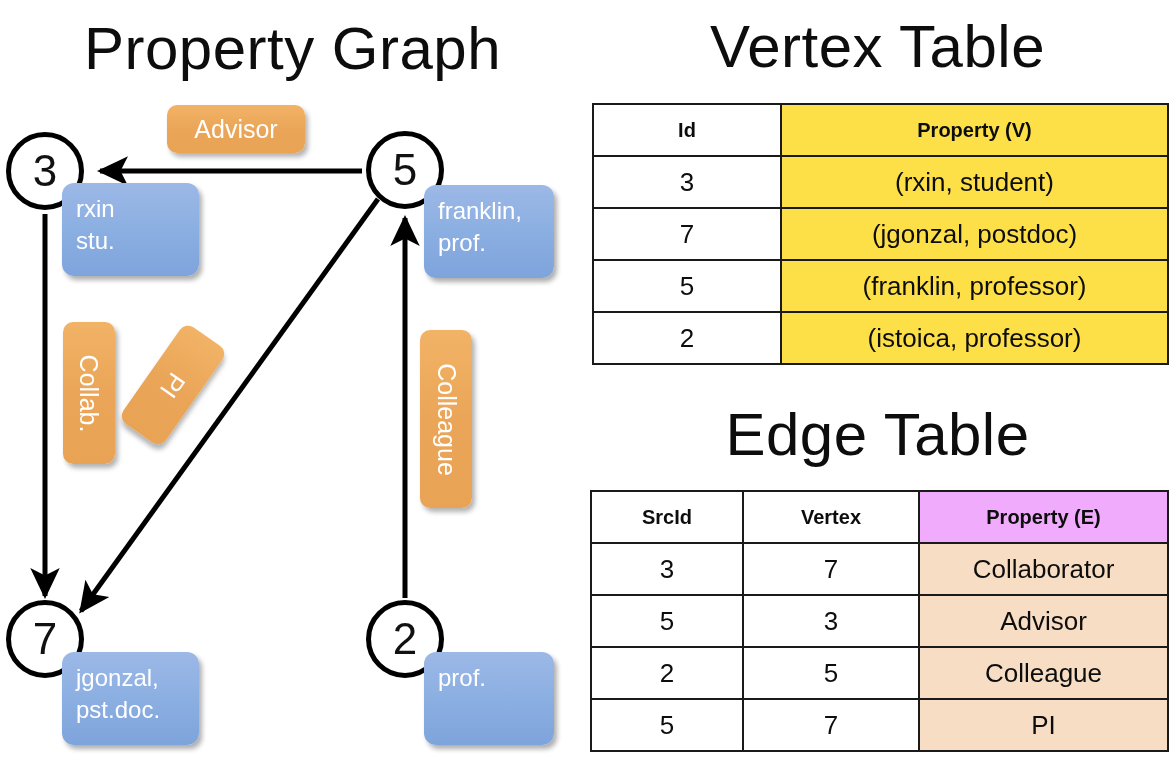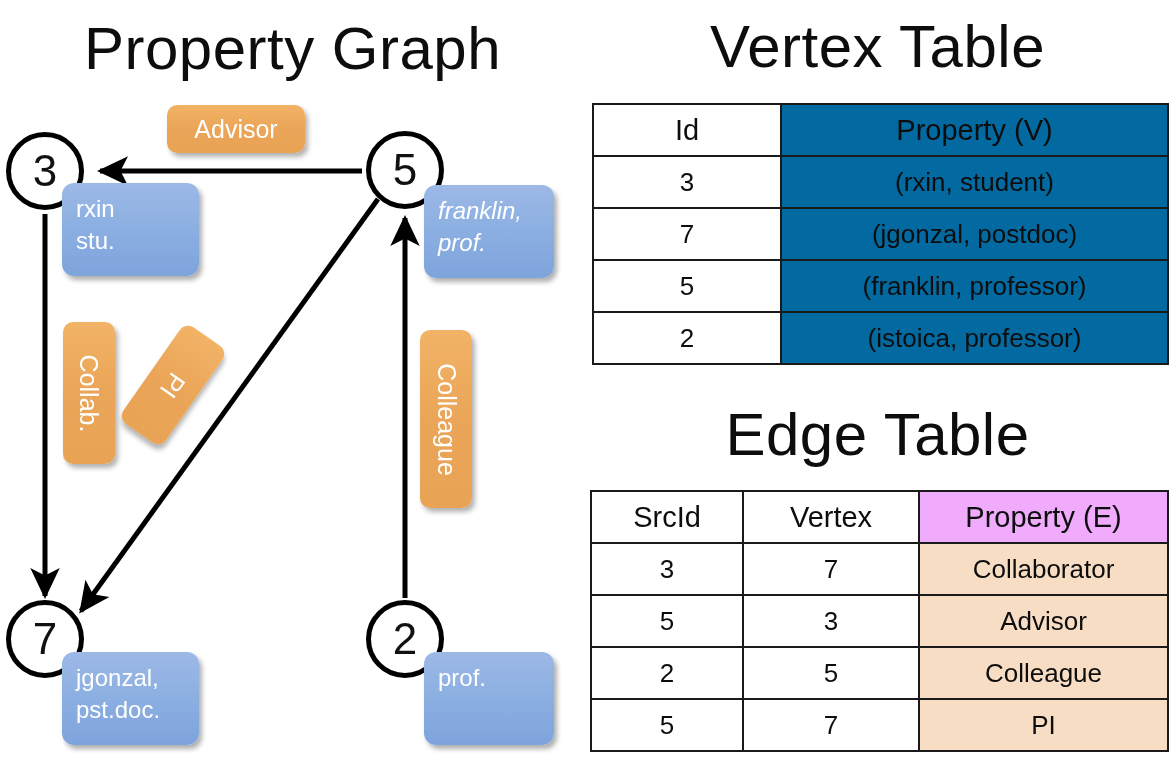--- a/index.html
+++ b/index.html
@@ -112,29 +112,29 @@
   .data-table td, .data-table th {
     border: 2px solid #1a1a1a;
     text-align: center;
     font-weight: 300;
     font-size: 26px;
     color: #0d0d0d;
     padding: 0;
     line-height: 1;
   }
   .data-table th {
-    font-weight: 400;
-    font-size: 29px;
+    font-weight: 700;
+    font-size: 20px;
   }
 
   #vertex-table { left: 592px; top: 103px; width: 575px; }
   #vertex-table col.c-id   { width: 188px; }
   #vertex-table col.c-prop { width: 387px; }
   #vertex-table td, #vertex-table th { height: 50px; }
-  #vertex-table .cell-prop { background: #0369a1; }
+  #vertex-table .cell-prop { background: #fde047; }
 
   #edge-table { left: 590px; top: 490px; width: 577px; }
   #edge-table col.c-src  { width: 152px; }
   #edge-table col.c-dst  { width: 176px; }
   #edge-table col.c-prop { width: 249px; }
   #edge-table td, #edge-table th { height: 50px; }
   #edge-table .cell-prop { background: #f7ddc4; }
   #edge-table .cell-prop-head { background: #f0abfc; }
 </style>
 </head>
@@ -166,21 +166,21 @@
     <span>3</span>
   </div>
   <div class="prop-box" style="left:62px; top:183px; width:137px; height:93px;">
     <div>rxin</div>
     <div>stu.</div>
   </div>
 
   <div class="node-circle" style="left:366px; top:131px;">
     <span>5</span>
   </div>
-  <div class="prop-box" style="left:424px; top:185px; width:130px; height:93px;font-style:italic;">
+  <div class="prop-box" style="left:424px; top:185px; width:130px; height:93px;">
     <div>franklin,</div>
     <div>prof.</div>
   </div>
 
   <div class="node-circle" style="left:6px; top:600px;">
     <span>7</span>
   </div>
   <div class="prop-box" style="left:62px; top:652px; width:137px; height:93px;">
     <div>jgonzal,</div>
     <div>pst.doc.</div>

